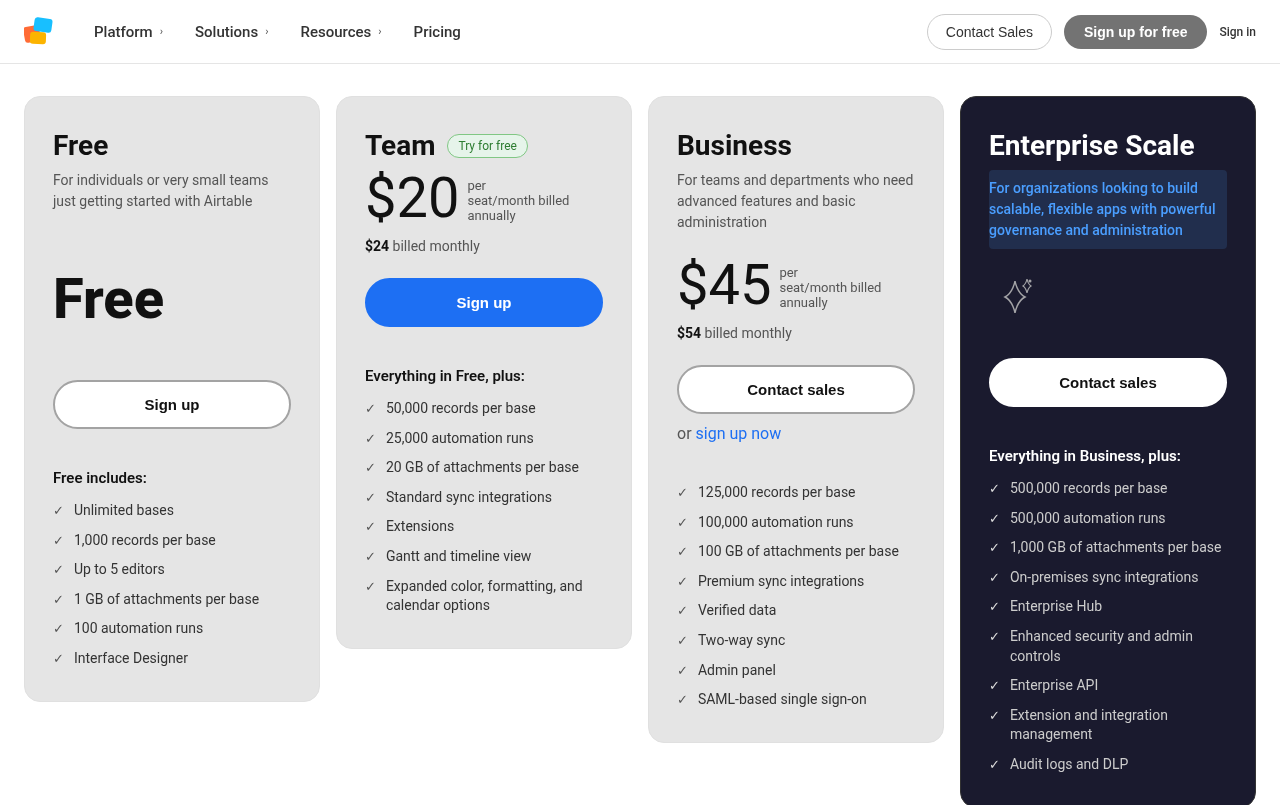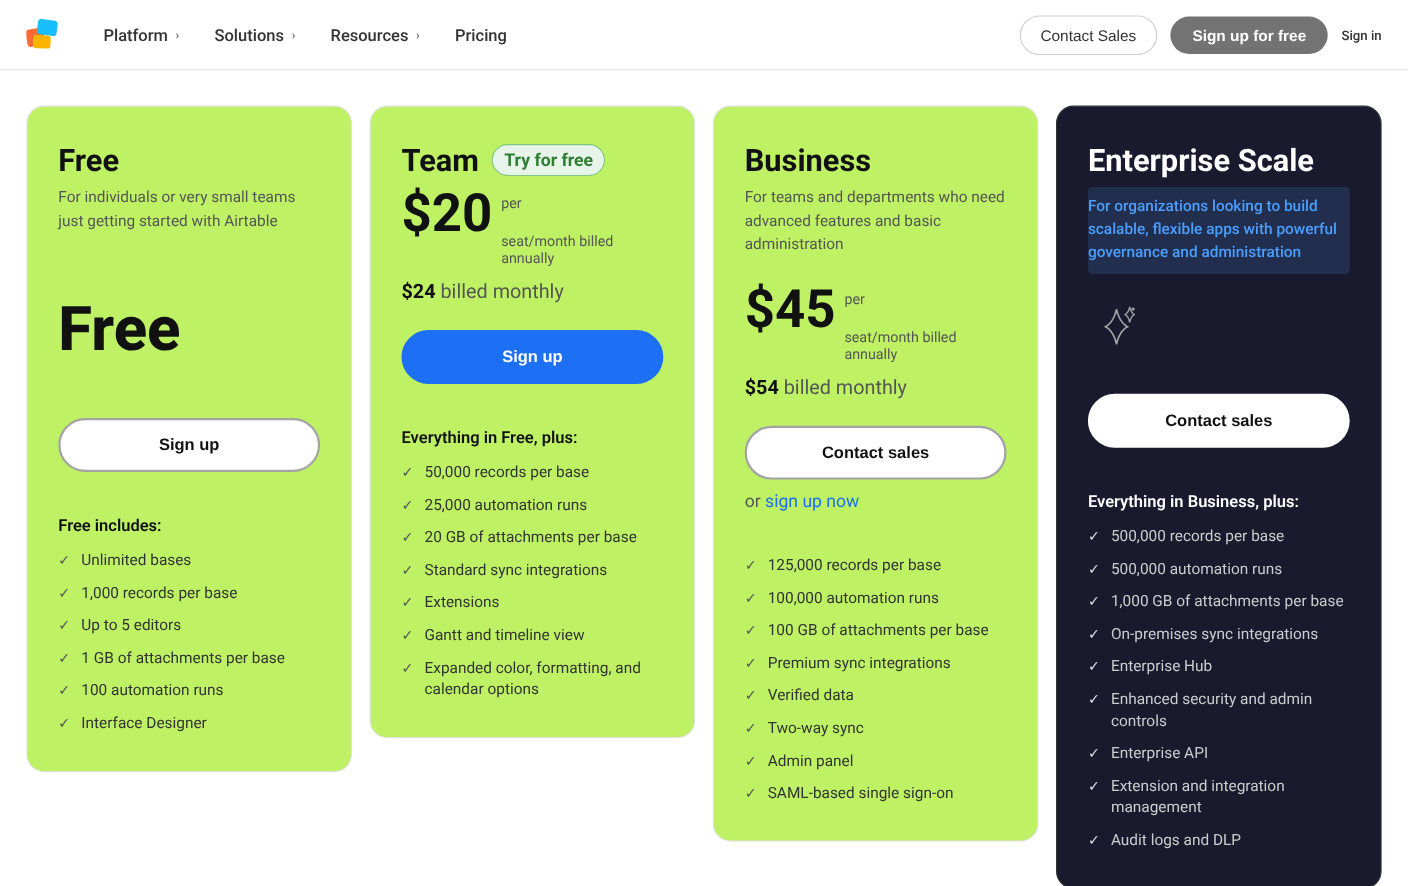--- a/index.html
+++ b/index.html
@@ -31,49 +31,49 @@
 
     
     .pricing-container {
       display: flex; gap: 16px; padding: 32px 24px; max-width: 1280px; margin: 0 auto;
       align-items: flex-start;
     }
 
     
     .plan-card {
       flex: 1; border: 1.5px solid #e0e0e0; border-radius: 16px; padding: 32px 28px;
-      background: #bef264; min-width: 0;
+      background: #e5e5e5; min-width: 0;
     }
     .plan-card.dark {
       background: #1a1a2e; border-color: #333; color: #fff;
     }
     .plan-card.dark .plan-name { color: #fff; }
     .plan-card.dark .feature-item { color: #ddd; }
     .plan-card.dark .includes-label { color: #fff; }
     .plan-card.dark .check-icon { color: #ddd; }
 
     .plan-header { margin-bottom: 8px; display: flex; align-items: center; gap: 12px; }
     .plan-name { font-size: 28px; font-weight: 700; color: #111; }
     .try-badge {
-      background: #e6f4ea; color: #2e7d32; font-size: 16px; font-weight: 700;
+      background: #e6f4ea; color: #2e7d32; font-size: 12px; font-weight: 400;
       padding: 4px 10px; border-radius: 20px; border: 1.5px solid #81c784;
     }
     .plan-desc { font-size: 14px; color: #555; line-height: 1.5; margin-bottom: 24px; min-height: 48px; }
     .plan-card.dark .plan-desc {
       color: #4a9eff; font-weight: 500; background: rgba(74,158,255,0.15);
       padding: 8px 0; border-radius: 4px;
     }
 
     .price-block { margin-bottom: 12px; display: flex; align-items: flex-start; gap: 8px; }
-    .price-main { font-size: 48px; font-weight: 700; line-height: 1; color: #111; }
-    .price-detail { display: flex; flex-direction: column; justify-content: space-between; padding-top: 8px; gap: 20px; }
+    .price-main { font-size: 56px; font-weight: 400; line-height: 1; color: #111; }
+    .price-detail { display: flex; flex-direction: column; justify-content: space-between; padding-top: 8px; }
     .price-per { font-size: 13px; color: #555; }
     .price-billed { font-size: 13px; color: #555; }
     .price-free { font-size: 56px; font-weight: 800; color: #111; margin-bottom: 12px; }
-    .price-monthly { font-size: 18px; color: #555; margin-bottom: 24px; }
+    .price-monthly { font-size: 14px; color: #555; margin-bottom: 24px; }
     .price-monthly strong { font-weight: 700; color: #111; }
 
     .enterprise-icon { font-size: 36px; margin: 24px 0; opacity: 0.85; }
 
     
     .cta-btn {
       width: 100%; padding: 14px; border-radius: 32px; font-size: 15px; font-weight: 600;
       cursor: pointer; border: 2px solid #a3a3a3; background: #fff; color: #111;
       margin-bottom: 0; transition: background 0.15s;
     }

